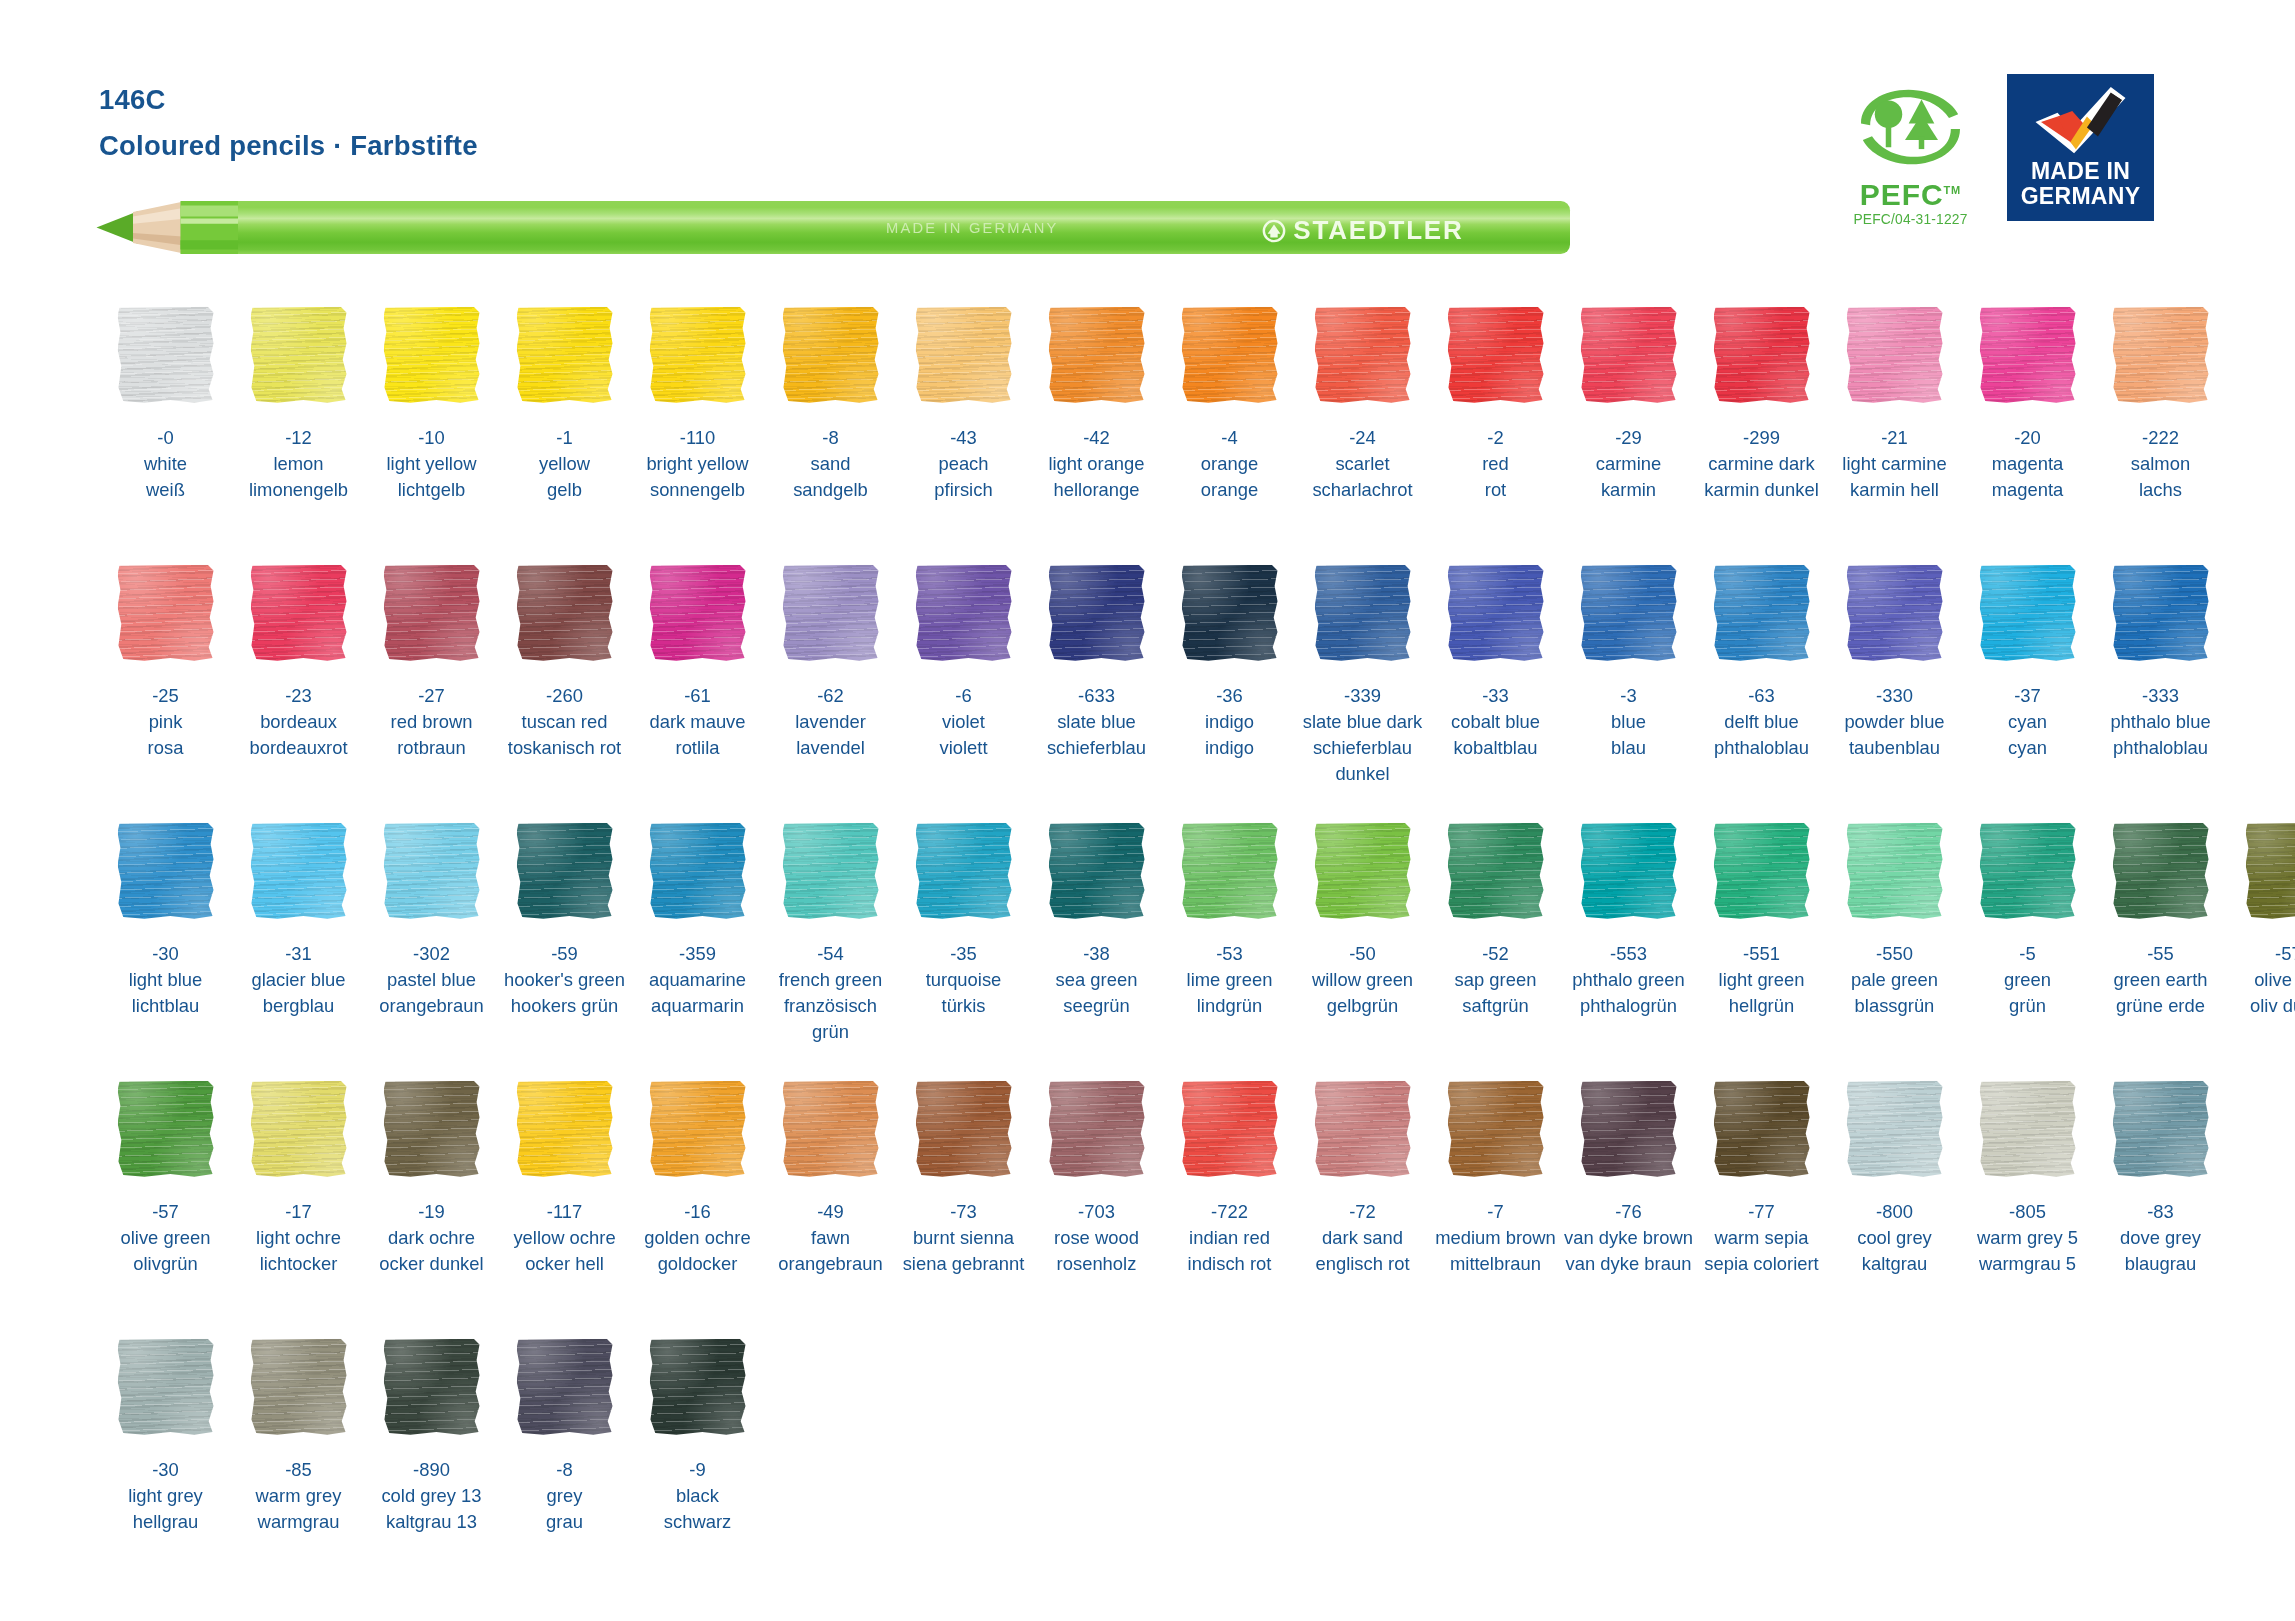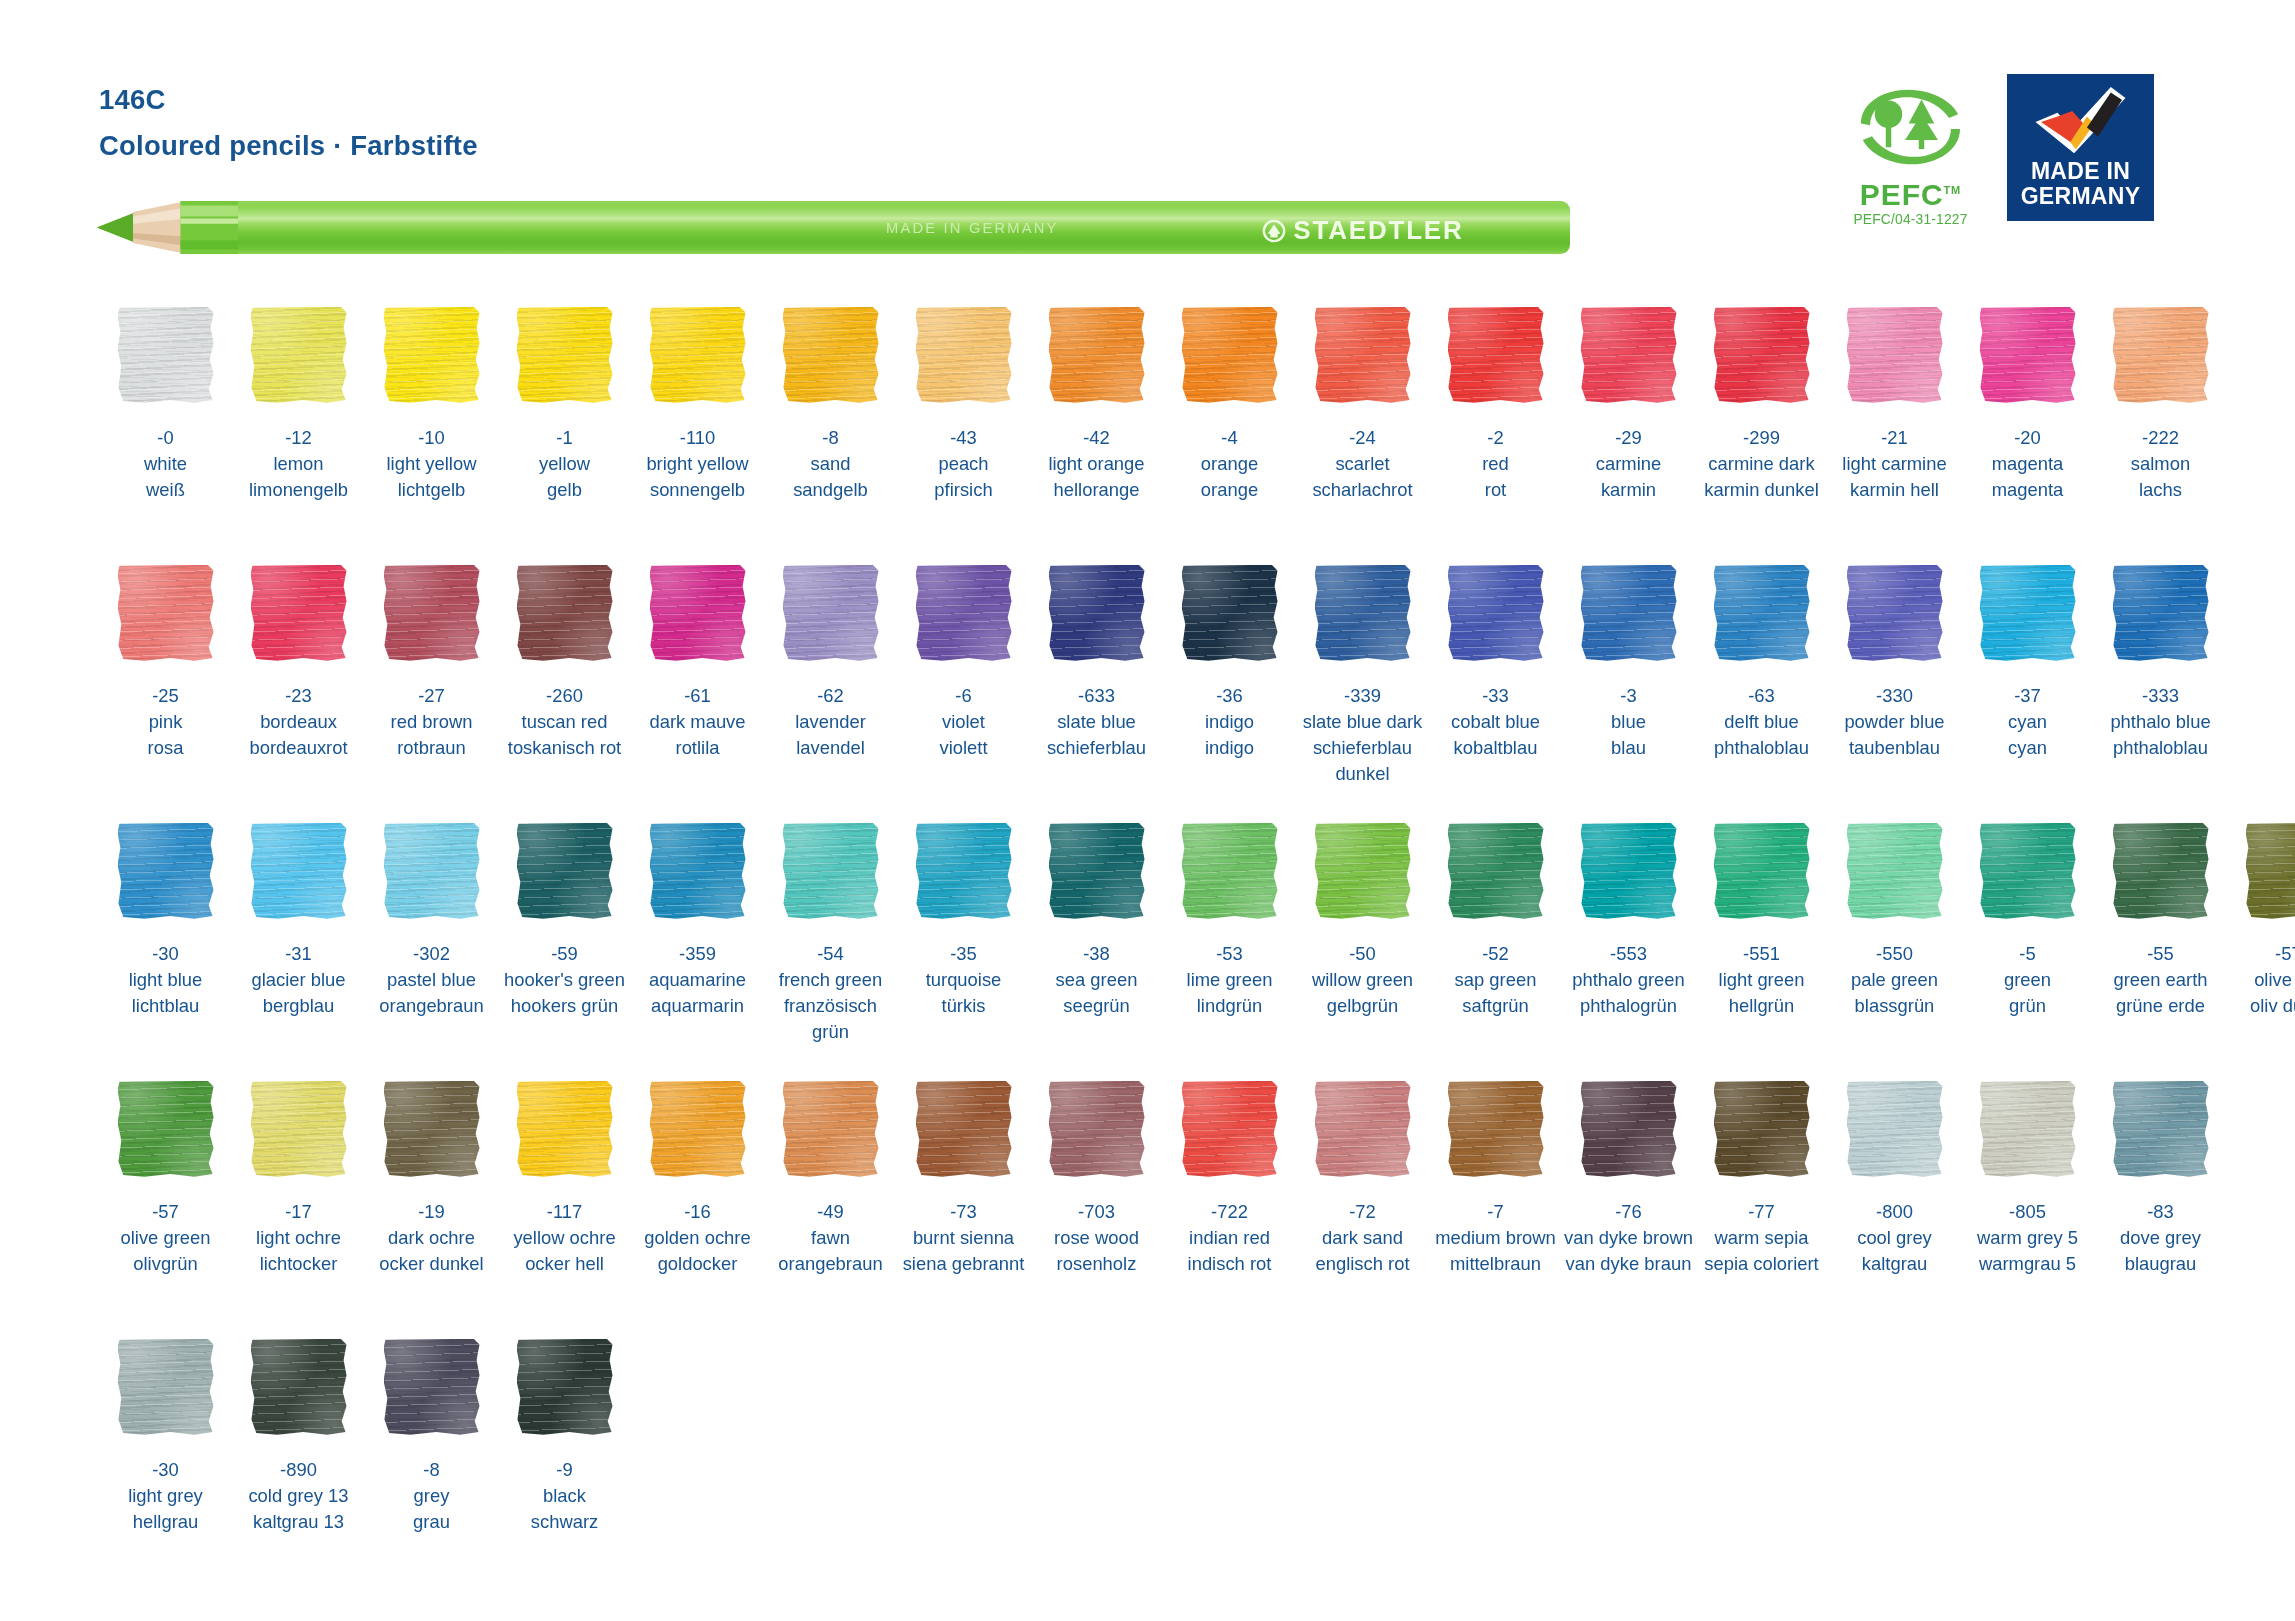--- a/index.html
+++ b/index.html
@@ -1064,20 +1064,32 @@
             <div class="tex2" style="background: repeating-linear-gradient(178deg, rgba(255, 255, 255, 0.55) 0px, rgba(255, 255, 255, 0.55) 0.9px, rgba(255, 255, 255, 0) 0.9px, rgba(255, 255, 255, 0) 8.3px), radial-gradient(at 18% 12%, rgba(255, 255, 255, 0.5) 0%, rgba(255, 255, 255, 0) 46%), radial-gradient(at 86% 88%, rgba(255, 255, 255, 0.45) 0%, rgba(255, 255, 255, 0) 42%);"></div>
           </div>
           <div class="labels">
             <div class="lbl-code">-30</div>
             <div class="lbl-en">light grey</div>
             <div class="lbl-de">hellgrau</div>
           </div>
         </div>
         <div class="cell">
           <div class="swatch" style="clip-path: polygon(2% 1%, 94% 0%, 100% 6%, 97% 22%, 100% 38%, 96% 55%, 100% 70%, 95% 86%, 99% 97%, 80% 100%, 55% 97%, 28% 100%, 6% 98%, 1% 84%, 4% 62%, 0% 44%, 3% 26%, 0% 10%);">
+            <div class="base" style="background: rgb(147, 144, 124);"></div>
+            <div class="tex" style="background: repeating-linear-gradient(177deg, rgba(0, 0, 0, 0.13) 0px, rgba(0, 0, 0, 0.13) 1.8px, rgba(0, 0, 0, 0) 1.8px, rgba(0, 0, 0, 0) 6.4px), repeating-linear-gradient(2deg, rgba(0, 0, 0, 0.09) 0px, rgba(0, 0, 0, 0.09) 0.9px, rgba(0, 0, 0, 0) 0.9px, rgba(0, 0, 0, 0) 4.6px);"></div>
+            <div class="tex2" style="background: repeating-linear-gradient(178deg, rgba(255, 255, 255, 0.55) 0px, rgba(255, 255, 255, 0.55) 0.9px, rgba(255, 255, 255, 0) 0.9px, rgba(255, 255, 255, 0) 8.3px), radial-gradient(at 18% 12%, rgba(255, 255, 255, 0.5) 0%, rgba(255, 255, 255, 0) 46%), radial-gradient(at 86% 88%, rgba(255, 255, 255, 0.45) 0%, rgba(255, 255, 255, 0) 42%);"></div>
+          </div>
+          <div class="labels">
+            <div class="lbl-code">-85</div>
+            <div class="lbl-en">warm grey</div>
+            <div class="lbl-de">warmgrau</div>
+          </div>
+        </div>
+        <div class="cell">
+          <div class="swatch" style="clip-path: polygon(2% 1%, 94% 0%, 100% 6%, 97% 22%, 100% 38%, 96% 55%, 100% 70%, 95% 86%, 99% 97%, 80% 100%, 55% 97%, 28% 100%, 6% 98%, 1% 84%, 4% 62%, 0% 44%, 3% 26%, 0% 10%);">
             <div class="base" style="background: rgb(57, 70, 61);"></div>
             <div class="tex" style="background: repeating-linear-gradient(177deg, rgba(0, 0, 0, 0.13) 0px, rgba(0, 0, 0, 0.13) 1.8px, rgba(0, 0, 0, 0) 1.8px, rgba(0, 0, 0, 0) 6.4px), repeating-linear-gradient(2deg, rgba(0, 0, 0, 0.09) 0px, rgba(0, 0, 0, 0.09) 0.9px, rgba(0, 0, 0, 0) 0.9px, rgba(0, 0, 0, 0) 4.6px);"></div>
             <div class="tex2" style="background: repeating-linear-gradient(178deg, rgba(255, 255, 255, 0.55) 0px, rgba(255, 255, 255, 0.55) 0.9px, rgba(255, 255, 255, 0) 0.9px, rgba(255, 255, 255, 0) 8.3px), radial-gradient(at 18% 12%, rgba(255, 255, 255, 0.5) 0%, rgba(255, 255, 255, 0) 46%), radial-gradient(at 86% 88%, rgba(255, 255, 255, 0.45) 0%, rgba(255, 255, 255, 0) 42%);"></div>
           </div>
           <div class="labels">
             <div class="lbl-code">-890</div>
             <div class="lbl-en">cold grey 13</div>
             <div class="lbl-de">kaltgrau 13</div>
           </div>
         </div>

